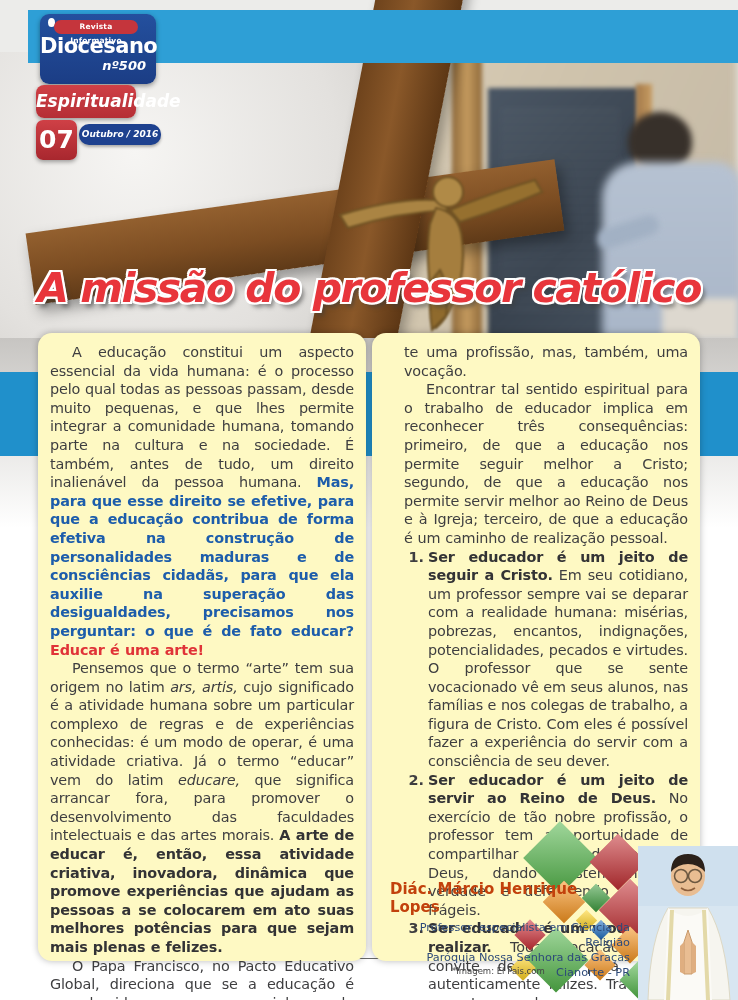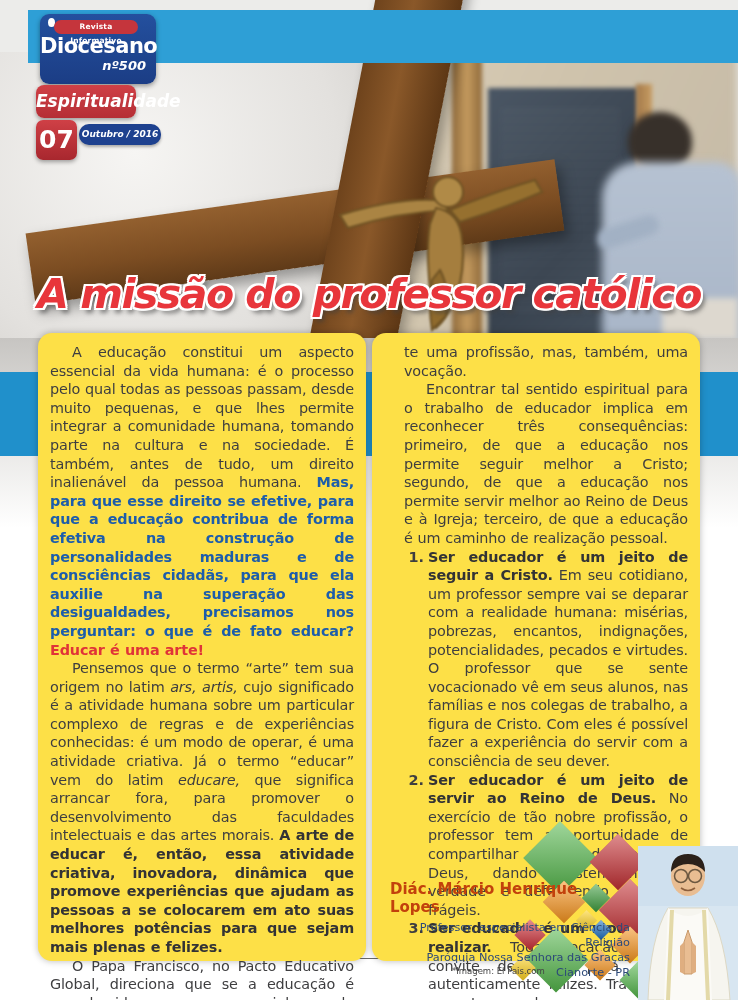--- a/index.html
+++ b/index.html
@@ -45,29 +45,29 @@
         background:linear-gradient(180deg,#cf4046,#a8272e);box-shadow:0 2px 4px rgba(0,0,0,.35);
         color:#fff;font-weight:bold;font-size:25px;text-align:center;line-height:40px;}
   .badge-date{position:absolute;top:124px;left:79px;width:82px;height:21px;border-radius:10px;z-index:5;
         background:#1e418f;color:#fff;font-size:9px;font-weight:bold;font-style:italic;text-align:center;line-height:21px;
         box-shadow:0 2px 3px rgba(0,0,0,.3);}
 
   
   .article-title{position:absolute;top:264px;left:0;width:738px;text-align:center;z-index:7;
         font-size:41px;font-weight:900;font-style:italic;letter-spacing:-1.5px;color:#e8353b;
         text-shadow:-2px -2px 0 #fff,2px -2px 0 #fff,-2px 2px 0 #fff,2px 2px 0 #fff,
-                    0 -2px 0 #fff,0 2px 0 #fff,-2px 0 0 #fff,2px 0 0 #fff,4px 5px 4px rgba(60,60,60,.55);margin-top:6px;}
+                    0 -2px 0 #fff,0 2px 0 #fff,-2px 0 0 #fff,2px 0 0 #fff,4px 5px 4px rgba(60,60,60,.55);}
 
   
   .backdrop{position:absolute;top:338px;left:0;width:738px;height:190px;
         background:linear-gradient(180deg,#c7c5c2 0%,#e8e7e5 55%,#ffffff 100%);}
   .blue-band{position:absolute;top:372px;left:0;width:738px;height:84px;background:#2090cb;}
 
   
-  .panel{position:absolute;top:333px;width:328px;height:628px;background:#fde047;border-radius:14px;
+  .panel{position:absolute;top:333px;width:328px;height:628px;background:#fef9c3;border-radius:14px;
         box-shadow:0 0 7px rgba(0,0,0,.28);padding:10px 12px;box-sizing:border-box;z-index:4;}
   .panel-left{left:38px;}
   .panel-right{left:372px;padding-left:32px;}
   .para{margin:0;font-size:14.4px;line-height:18.6px;color:#3e3e40;text-align:justify;
         word-spacing:.4px;letter-spacing:-.15px;}
   .para.ind{text-indent:22px;}
   .seg-b{font-weight:bold;color:#333335;}
   .seg-bb{font-weight:bold;color:#1d5dab;}
   .seg-br{font-weight:bold;color:#e03338;}
   .seg-i{font-style:italic;}

